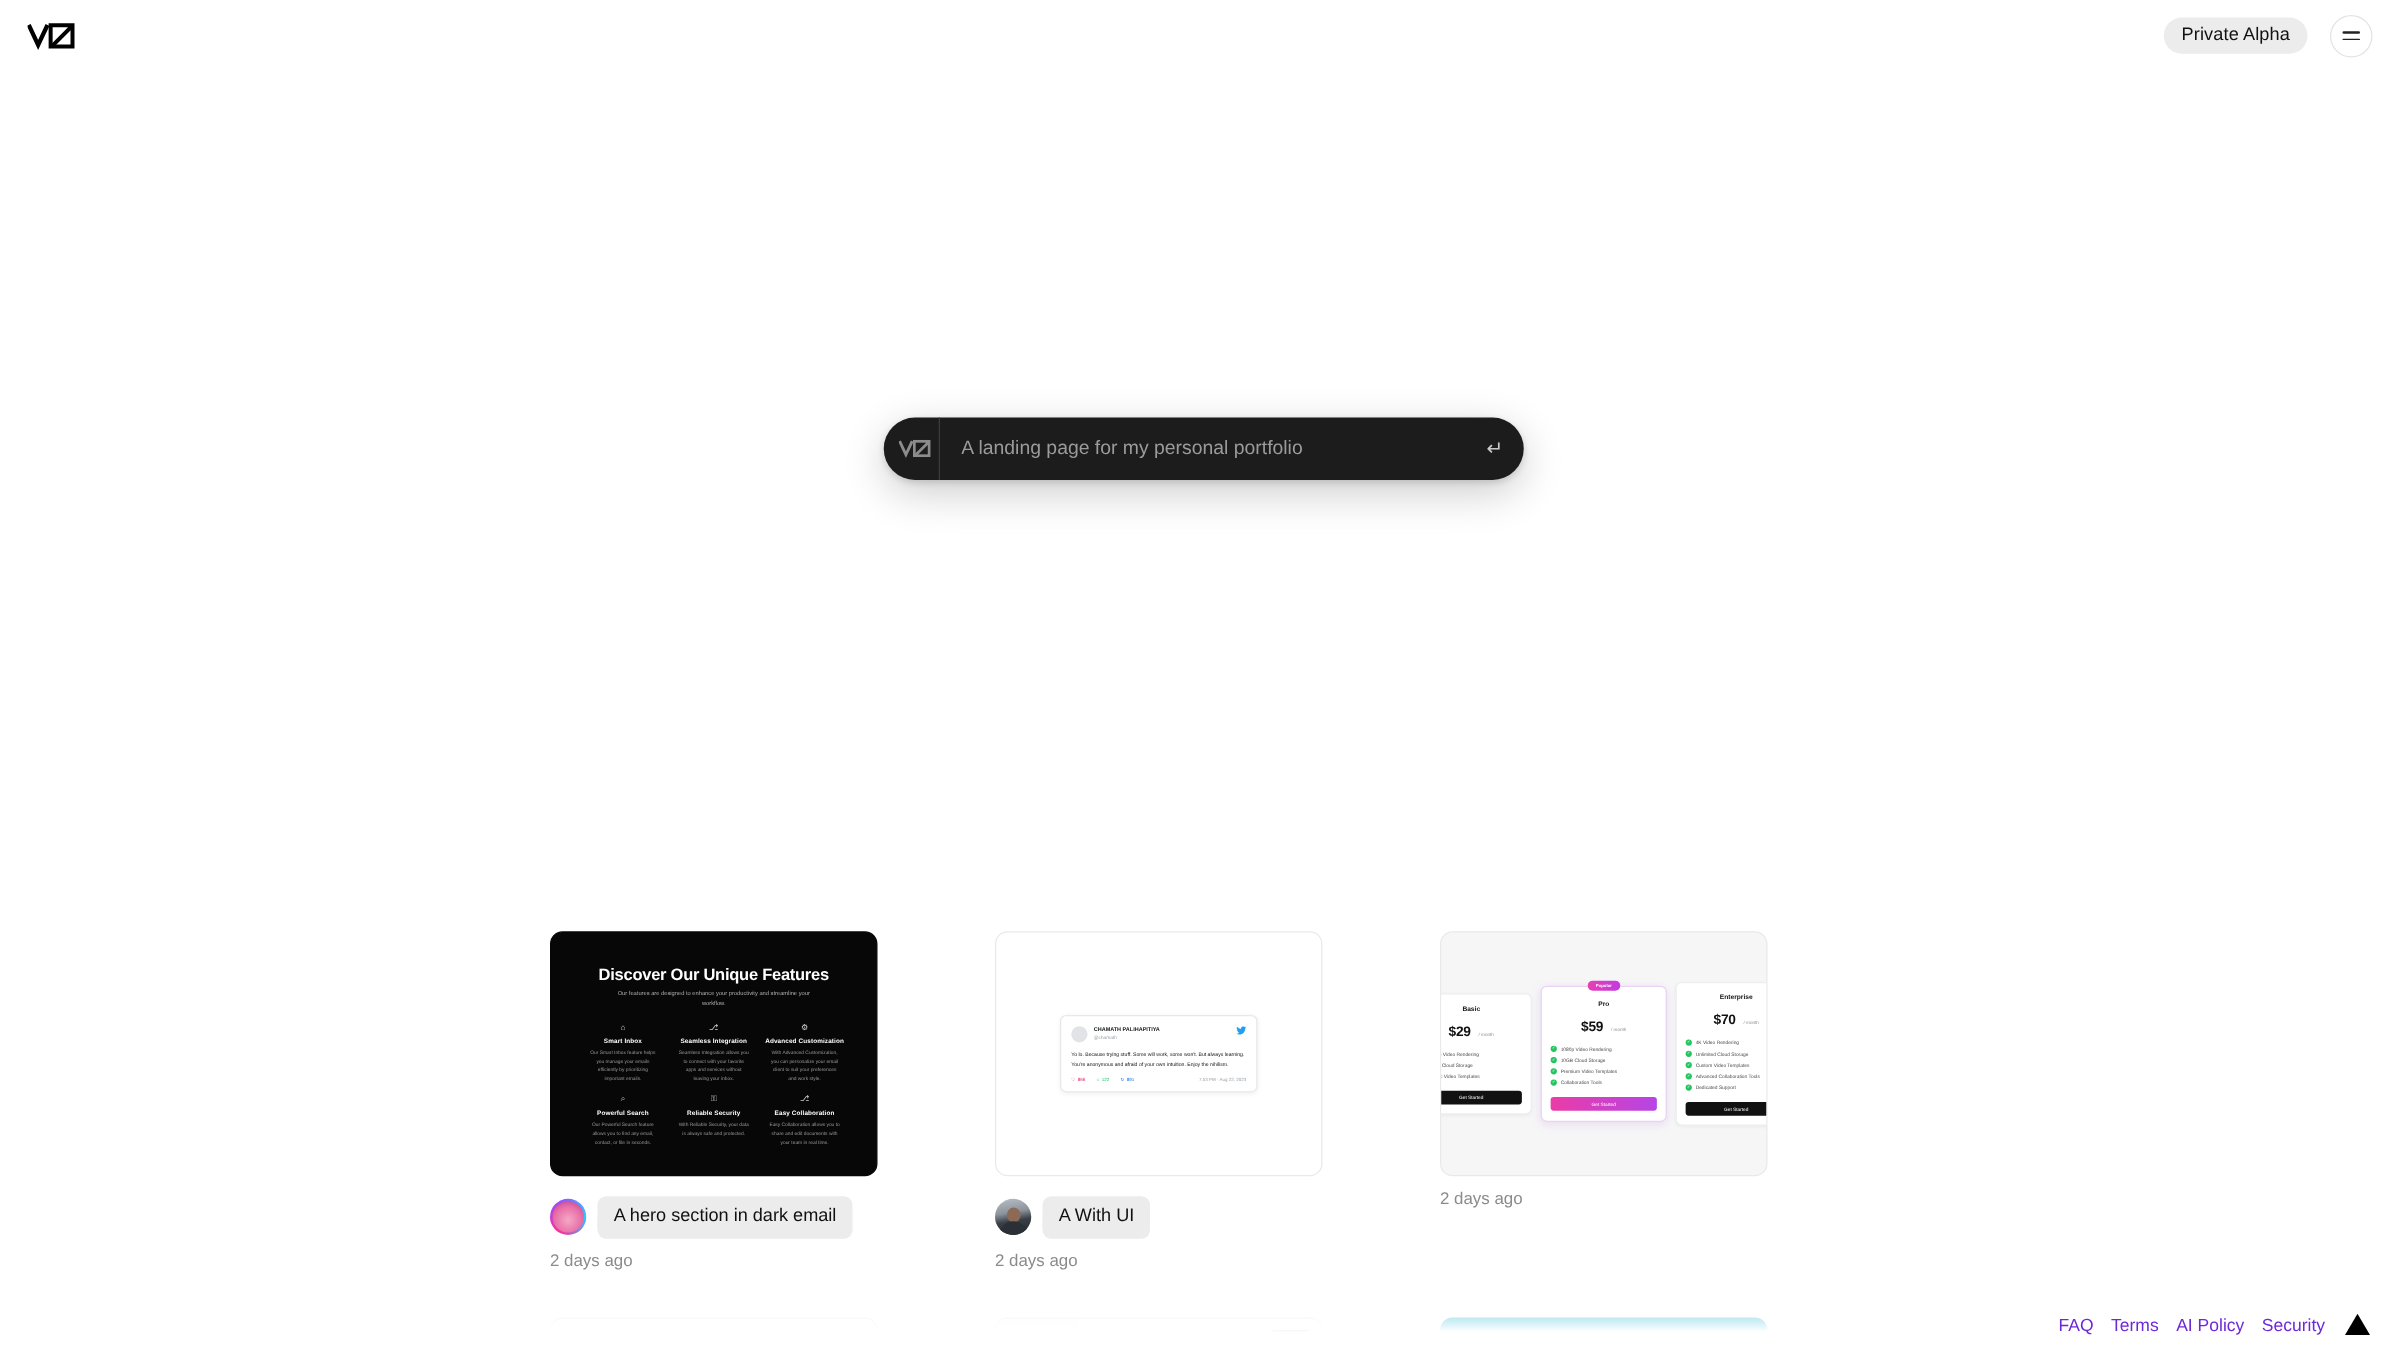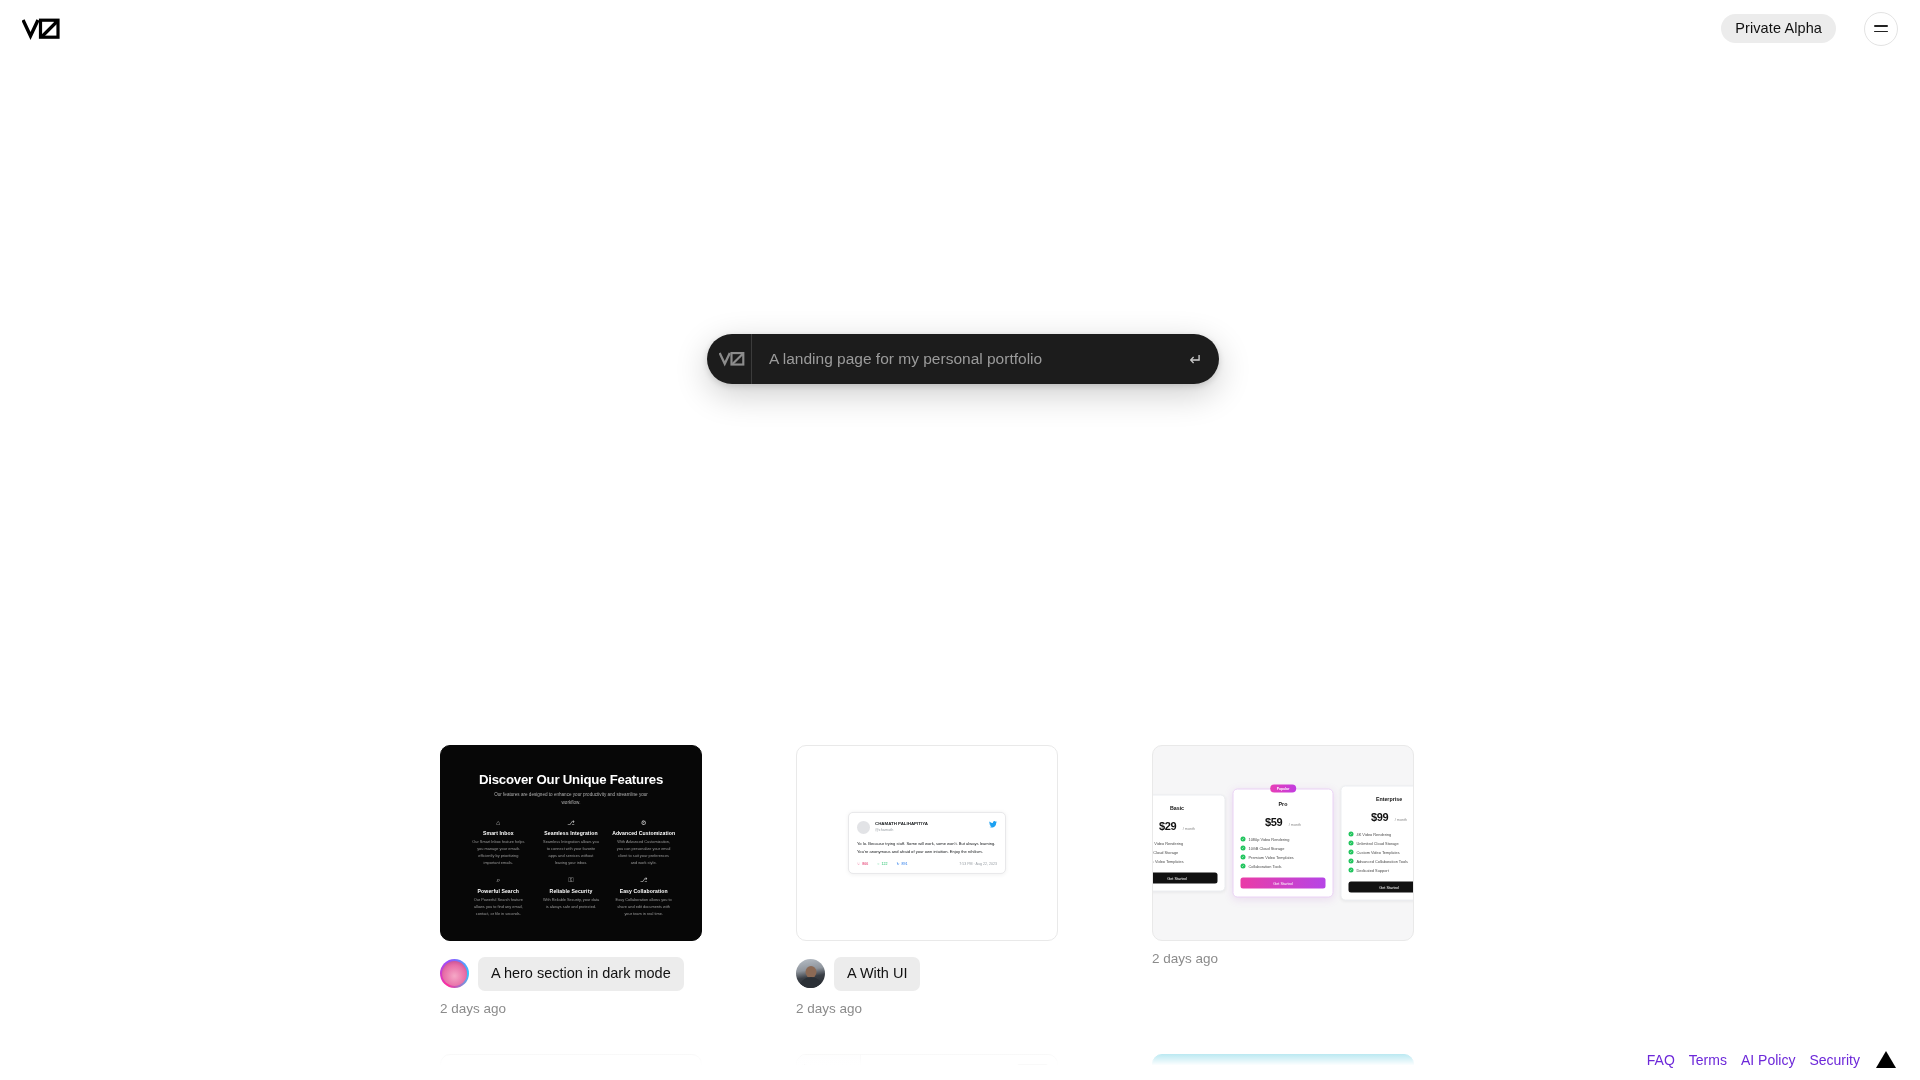--- a/index.html
+++ b/index.html
@@ -15,21 +15,21 @@
   .header {
     position: absolute; top: 0; left: 0;
     width: 1920px; height: 57px;
     display: flex; align-items: center;
     padding: 0 22px;
     z-index: 40;
     background: #fff;
   }
   .logo-wrap { width: 44px; height: 30px; display: flex; align-items: center; }
   .header-right {
-    margin-left: auto; display: flex; align-items: center; gap: 28px;
+    margin-left: auto; display: flex; align-items: center; gap: 18px;
   }
   .alpha-badge {
     background: #ececec; color: #111; font-size: 14.5px;
     padding: 7px 14px 8px; border-radius: 999px; line-height: 1;
     letter-spacing: .1px; font-weight: 400; cursor: pointer;
   }
   .menu-btn {
     width: 34px; height: 34px; border-radius: 50%;
     border: 1px solid #e3e3e3; background: #fff;
     display: flex; flex-direction: column; align-items: center;
@@ -341,21 +341,21 @@
             <div class="feat-h">Easy Collaboration</div>
             <div class="feat-p">Easy Collaboration allows you to share and edit documents with your team in real time.</div>
           </div>
         </div>
       </div>
     </div>
     <div class="card-meta">
       <div class="avatar grad">
           <div class="inner"></div>
         </div>
-      <div class="chip">A hero section in dark mode</div>
+      <div class="chip">A hero section in dark email</div>
     </div>
     <div class="time">2 days ago</div>
   </div>
 
   <div class="card">
     <div class="thumb plain">
       <div class="tweet-box">
         <div class="tw-top">
           <div class="tw-av"></div>
           <div>
@@ -447,21 +447,21 @@
                 <span class="pcheck">✓</span>
                 <span>Collaboration Tools</span>
               </div>
           </div>
           <div class="pbtn pink">Get Started</div>
         </div>
 
         <div class="ptier">
           <div class="ptier-name">Enterprise</div>
           <div class="ptier-price">
-            <span class="amt">$99</span>
+            <span class="amt">$70</span>
             <span class="per">/ month</span>
           </div>
           <div class="plist">
             <div class="pitem">
                 <span class="pcheck">✓</span>
                 <span>4K Video Rendering</span>
               </div>
             <div class="pitem">
                 <span class="pcheck">✓</span>
                 <span>Unlimited Cloud Storage</span>

